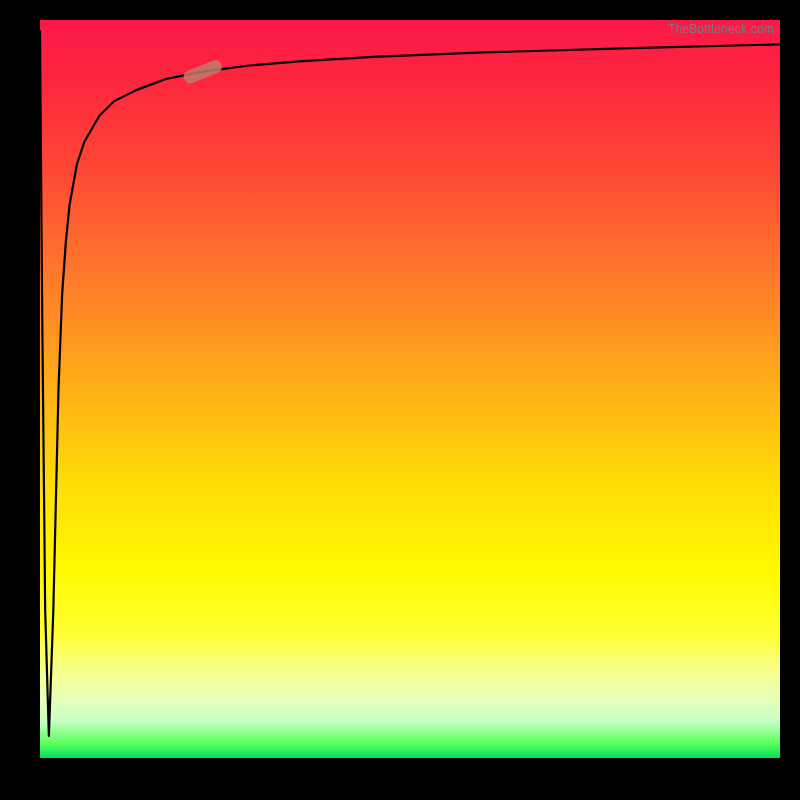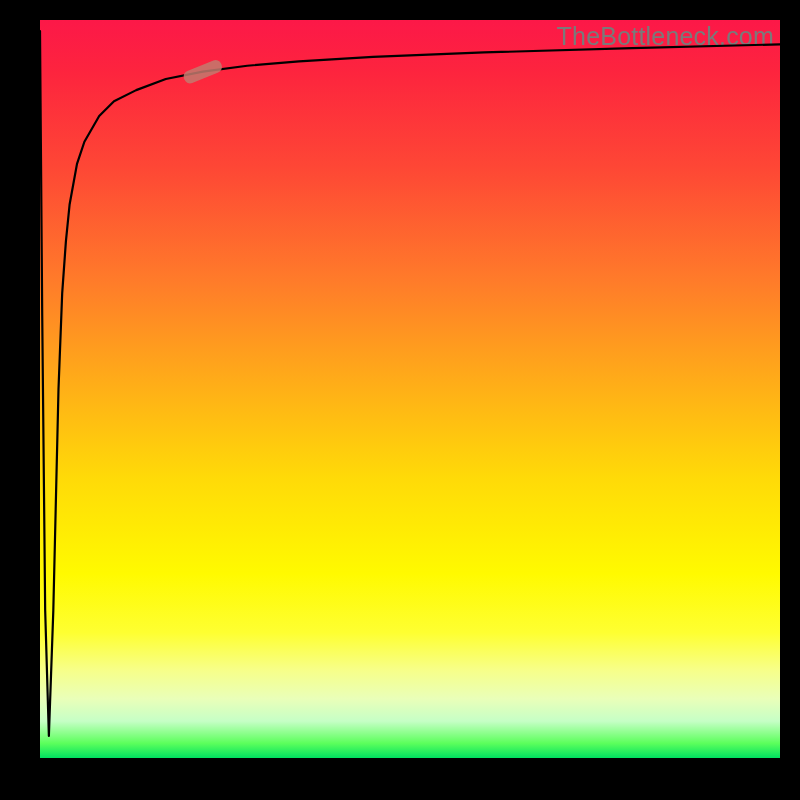--- a/index.html
+++ b/index.html
@@ -39,21 +39,21 @@
       #C6FFC6 95%,
       #5CFF5C 98%,
       #00E060 100%
     );
   }
   .watermark {
     position: absolute;
     top: 2px;
     right: 6px;
     color: #7a7a7a;
-    font-size: 25px;
+    font-size: 12px;
     font-weight: 500;
     letter-spacing: 0.2px;
     user-select: none;
   }
   svg.curve {
     position: absolute;
     left: 0;
     top: 0;
     width: 740px;
     height: 738px;

